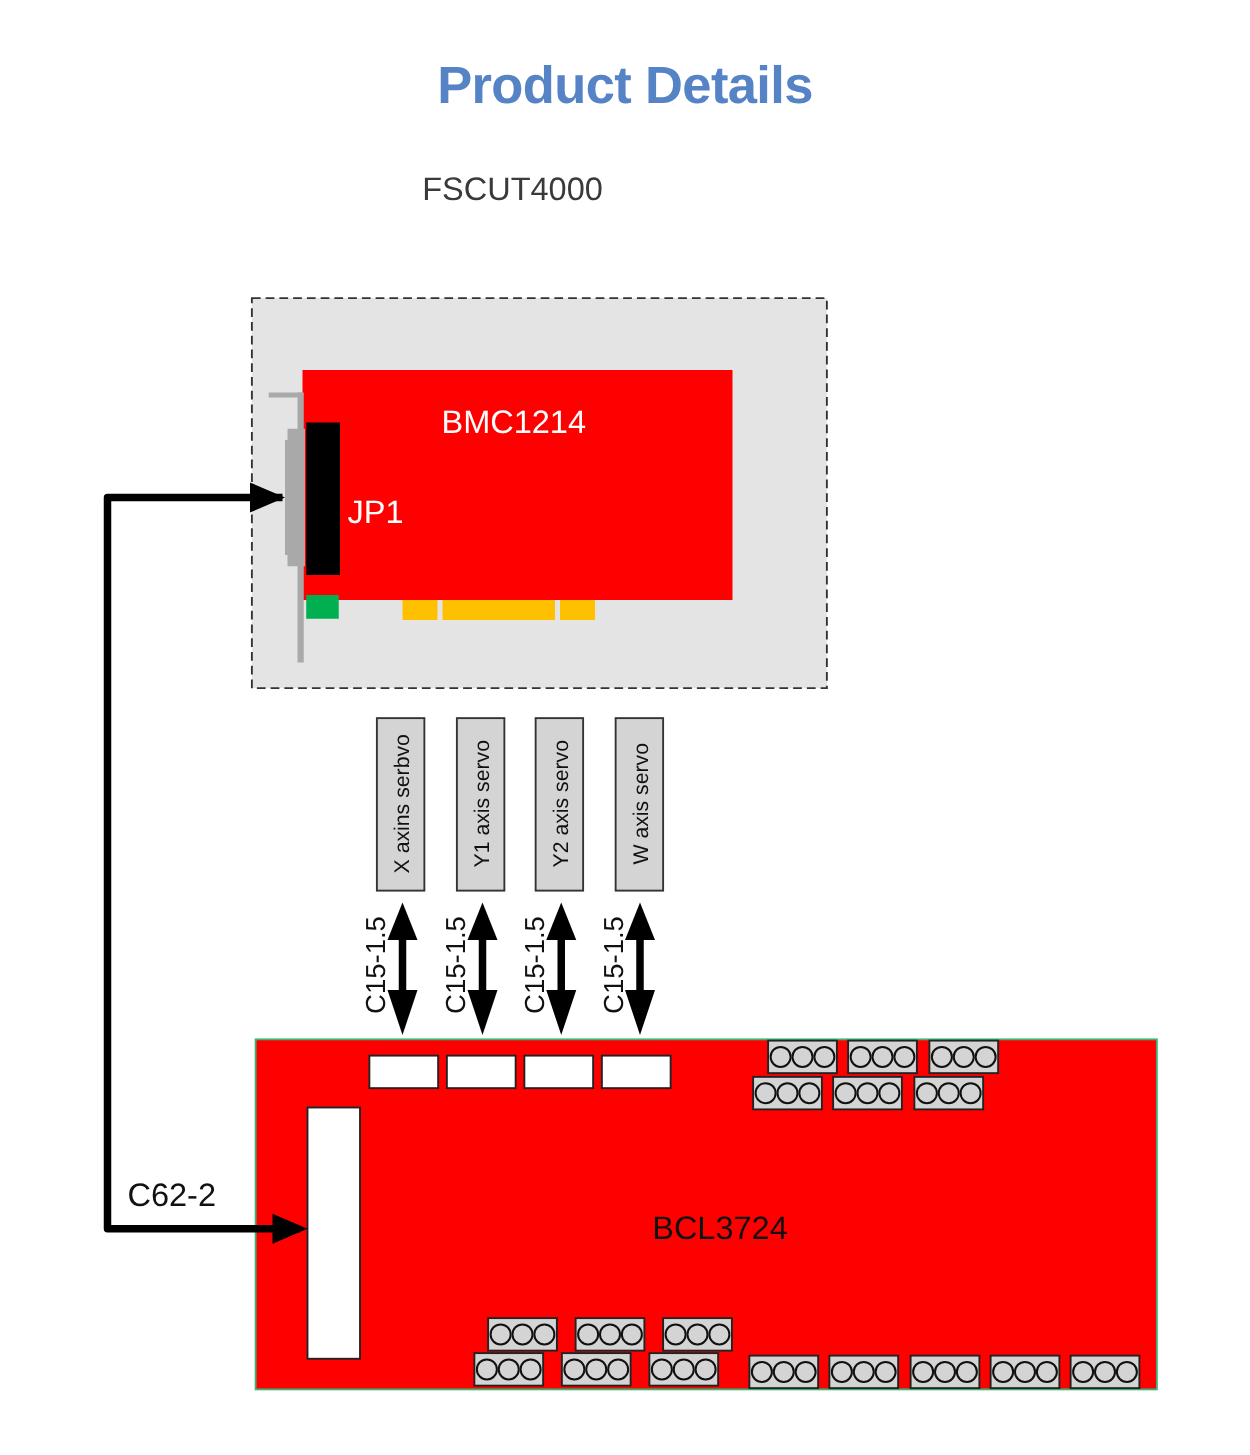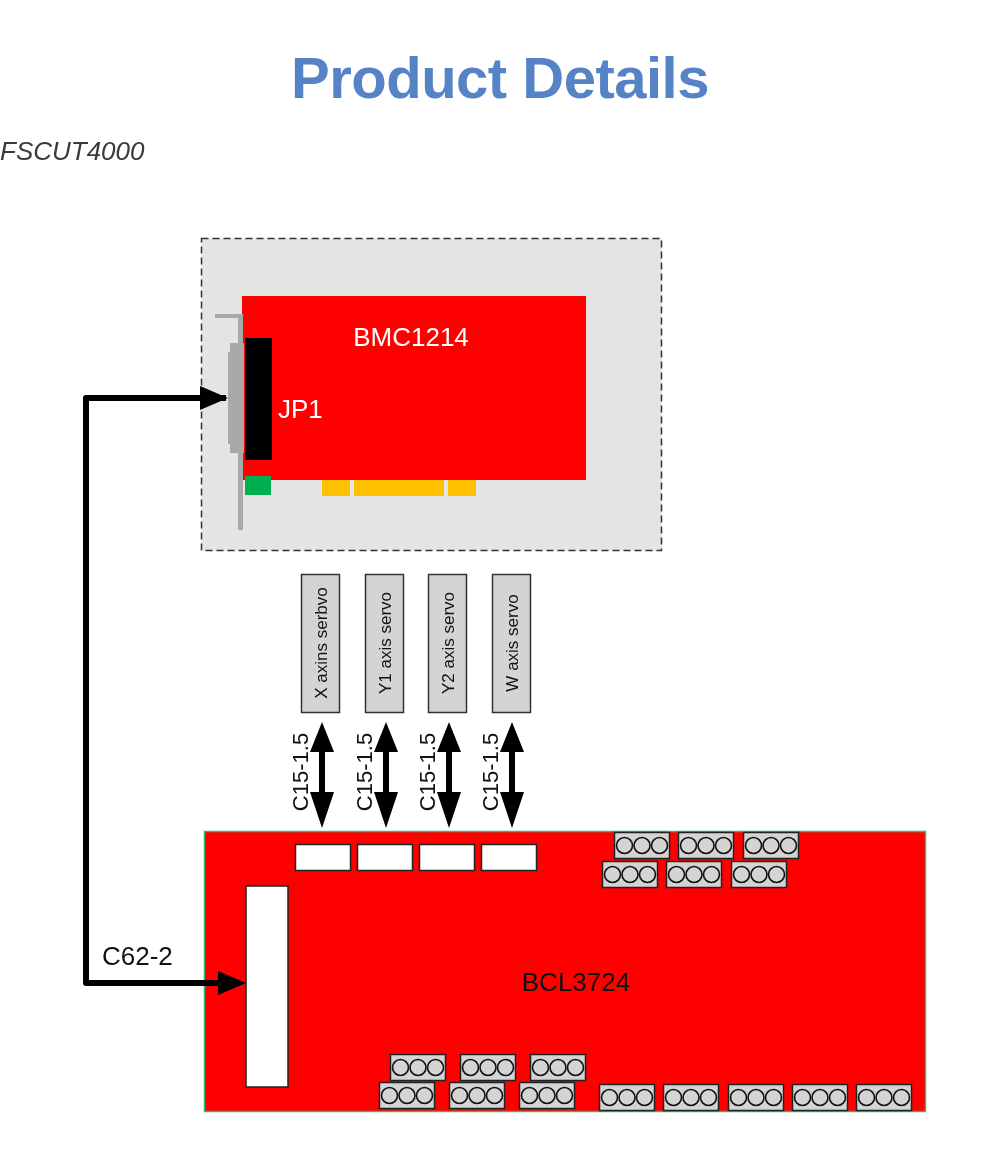--- a/index.html
+++ b/index.html
@@ -1,18 +1,18 @@
 <!DOCTYPE html>
 <html><head>
   <meta charset="utf-8">
   <style>
     html, body { margin: 0; padding: 0; background: #ffffff; }
     body { width: 1000px; height: 1164px; position: relative; overflow: hidden; font-family: "Liberation Sans", "DejaVu Sans", sans-serif; }
-    .title { position: absolute; left: 0; top: 44px; width: 1000px; text-align: center; font-size: 58px; font-weight: bold; color: #5583c6; letter-spacing: -0.5px; }
-    .subtitle { position: absolute; left: 0; top: 136px; width: 820px; font-size: 26px; color: #3a3a3a; font-style: italic; }
+    .title { position: absolute; left: 0; top: 44px; width: 1000px; text-align: center; font-size: 42px; font-weight: bold; color: #5583c6; letter-spacing: -0.5px; }
+    .subtitle { position: absolute; left: 0; top: 136px; width: 820px; text-align: center; font-size: 26px; color: #3a3a3a; }
     svg#diagram { position: absolute; left: 0; top: 0; }
     .lbl { font-family: "Liberation Sans", "DejaVu Sans", sans-serif; }
   </style>
 </head>
 <body>
 
 <div class="title">Product Details</div>
 <div class="subtitle">FSCUT4000</div>
 
 <svg id="diagram" width="1000" height="1164" viewBox="0 0 1000 1164">

